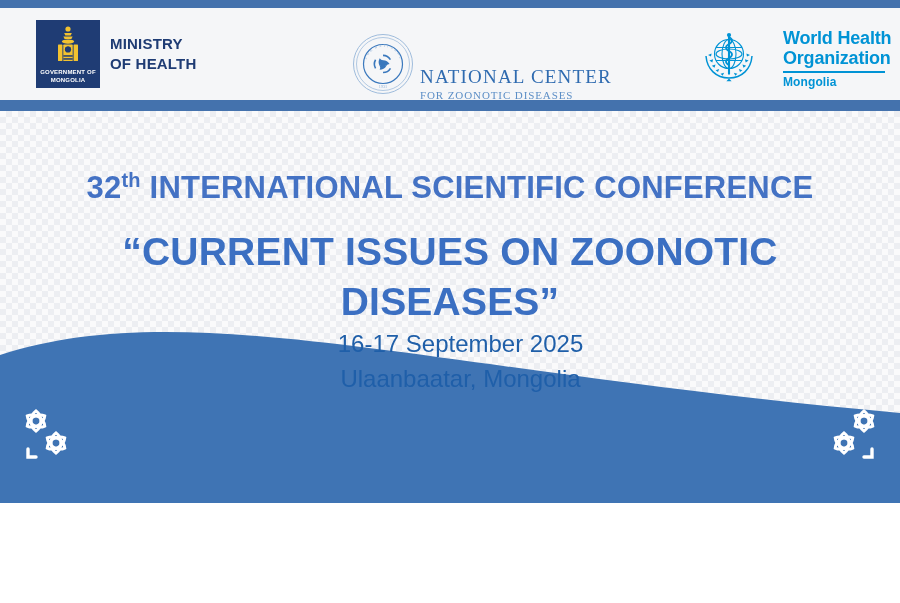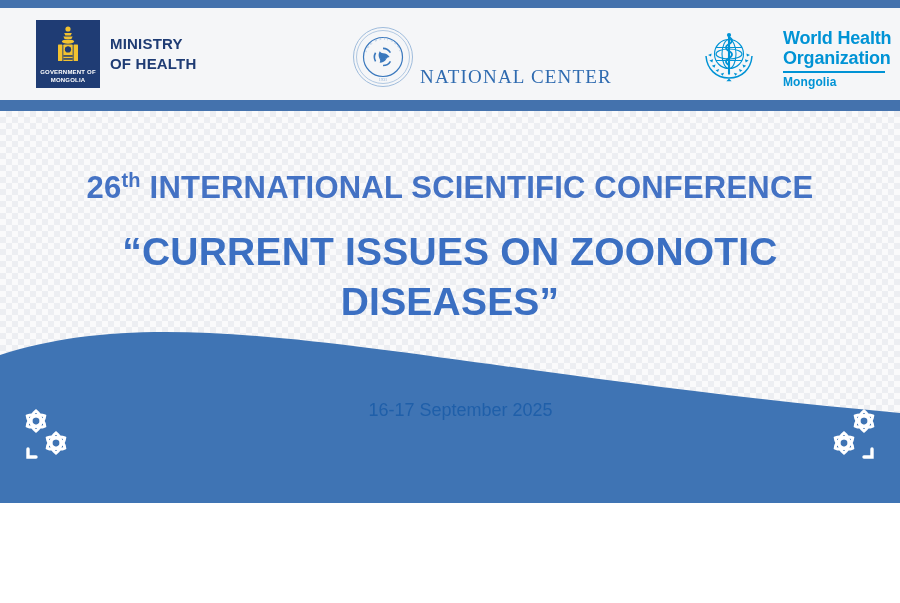--- a/index.html
+++ b/index.html
@@ -230,23 +230,22 @@
   .conf-title {
     margin-top: 22px;
     color: #3b6fc2;
     font-size: 39px;
     font-weight: bold;
     line-height: 1.28;
     letter-spacing: 0.2px;
     padding: 0 49px;
   }
   .meta {
-    margin-top: 70px;
     color: #1f5fa9;
-    font-size: 18px;
+    font-size: 24px;
     line-height: 1.45;
     font-weight: normal;
     padding-left: 21px;
   }
 
   
   .ornament {
     position: absolute;
     bottom: 38px;
     width: 64px;
@@ -331,20 +330,21 @@
             <text x="38.4" y="15.2" transform="rotate(18 38.4 15.2)">O</text>
             <text x="42.0" y="17.4" transform="rotate(30 42.0 17.4)">N</text>
             <text x="45.0" y="20.4" transform="rotate(42 45.0 20.4)">A</text>
             <text x="47.0" y="24.0" transform="rotate(54 47.0 24.0)">L</text>
           </g>
           <text x="31" y="55.4" text-anchor="middle" fill="#8fb2d8" font-family="Liberation Serif, serif" font-size="4.2">1931</text>
         </svg>
       </span>
       <div class="nczd-text">
         <div class="nczd-l1">NATIONAL CENTER</div>
+        <div class="nczd-l2">FOR ZOONOTIC DISEASES</div>
       </div>
     </div>
 
     <div class="who">
       <span class="who-emblem">
         <svg width="58" height="58" viewBox="0 0 58 58" xmlns="http://www.w3.org/2000/svg">
           <g stroke="#0093d5" fill="none" stroke-width="1.1">
             <circle cx="29" cy="26" r="14.5"></circle>
             <ellipse cx="29" cy="26" rx="7" ry="14.5"></ellipse>
             <ellipse cx="29" cy="26" rx="13" ry="5"></ellipse>
@@ -424,25 +424,26 @@
           <path d="M0,-11 C7,-6 7,6 0,11 C-7,6 -7,-6 0,-11 Z" transform="rotate(120)"></path>
           <path d="M0,-11 C7,-6 7,6 0,11 C-7,6 -7,-6 0,-11 Z" transform="rotate(240)"></path>
         </g>
         <path d="M54,44 v8 h-8" stroke-width="3.4"></path>
       </g>
     </svg>
   </span>
 
   <div class="text-block">
     <div class="conf-line">
-      <span>26</span><span class="ord">th</span>
+      <span>32</span><span class="ord">th</span>
       <span>INTERNATIONAL SCIENTIFIC CONFERENCE</span>
     </div>
     <div class="conf-title">
       <div>“CURRENT ISSUES ON ZOONOTIC</div>
       <div>DISEASES”</div>
     </div>
     <div class="meta">
       <div>16-17 September 2025</div>
+      <div>Ulaanbaatar, Mongolia</div>
     </div>
   </div>
 
 </div>
 
 </body></html>

